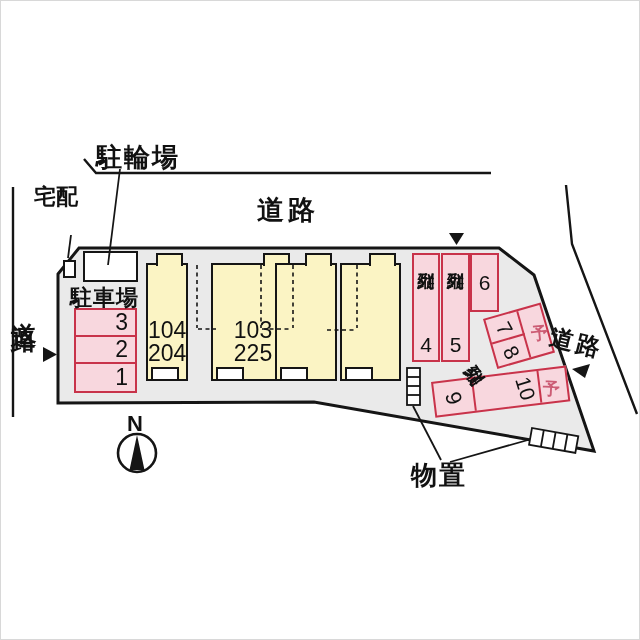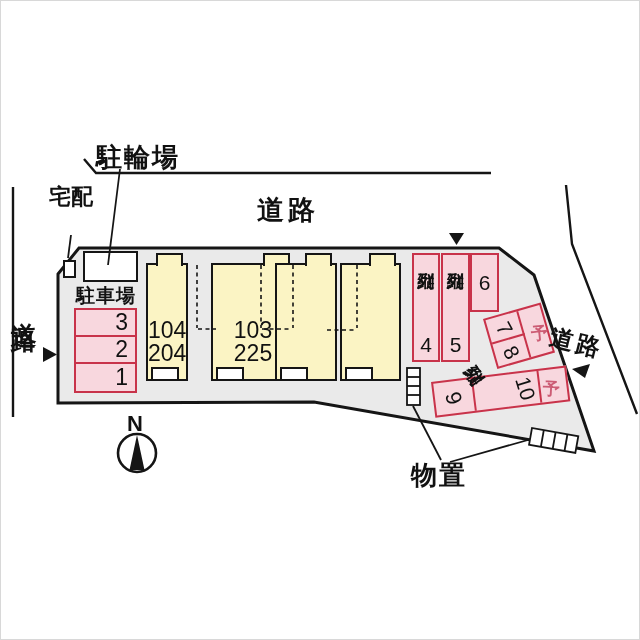--- a/index.html
+++ b/index.html
@@ -9,25 +9,25 @@
   html,body{margin:0;padding:0;background:#fff;}
   .canvas{position:relative;width:640px;height:640px;background:#ffffff;
     border:1px solid #d8d8d8;box-sizing:border-box;overflow:hidden;
     font-family:"Liberation Sans","DejaVu Sans",sans-serif;color:#111;}
   svg.layer{position:absolute;left:0;top:0;width:640px;height:640px;}
   .abs{position:absolute;}
   .jp{font-weight:600;color:#111;}
   .num{font-weight:500;color:#111;}
   
   .lbl-bicycle{left:95px;top:139px;font-size:26px;letter-spacing:2px;}
-  .lbl-delivery{left:33px;top:184px;width:74px;text-align:center;font-size:22px;line-height:23px;}
+  .lbl-delivery{left:33px;top:184px;width:74px;font-size:22px;line-height:23px;}
   .lbl-road-top{left:256px;top:191px;font-size:27px;letter-spacing:4px;}
   .lbl-road-left{left:6px;top:301px;font-size:26px;writing-mode:vertical-rl;letter-spacing:4px;}
   .lbl-road-right{left:553px;top:320px;font-size:24px;letter-spacing:3px;transform:rotate(14deg);transform-origin:left top;}
-  .lbl-parking{left:75px;top:282px;font-size:19px;letter-spacing:1px;}
+  .lbl-parking{left:69px;top:282px;font-size:22px;letter-spacing:1px;}
   .lbl-storage{left:410px;top:457px;font-size:26px;letter-spacing:2px;}
   .lbl-north{left:126px;top:410px;font-size:22px;font-weight:700;}
   
   .bicycle-rect{left:82px;top:250px;width:55px;height:31px;background:#fff;border:2.2px solid var(--line);box-sizing:border-box;}
   .delivery-rect{left:62px;top:259px;width:13px;height:18px;background:#fff;border:2px solid var(--line);box-sizing:border-box;}
   
   .spot{position:absolute;left:73px;width:63px;background:var(--space-fill);border:2px solid var(--space-border);
     box-sizing:border-box;display:flex;align-items:center;justify-content:flex-end;padding-right:7px;font-size:23px;}
   
   .unit{position:absolute;top:262px;height:118px;background:var(--unit-fill);border:2.5px solid var(--line);box-sizing:border-box;}

